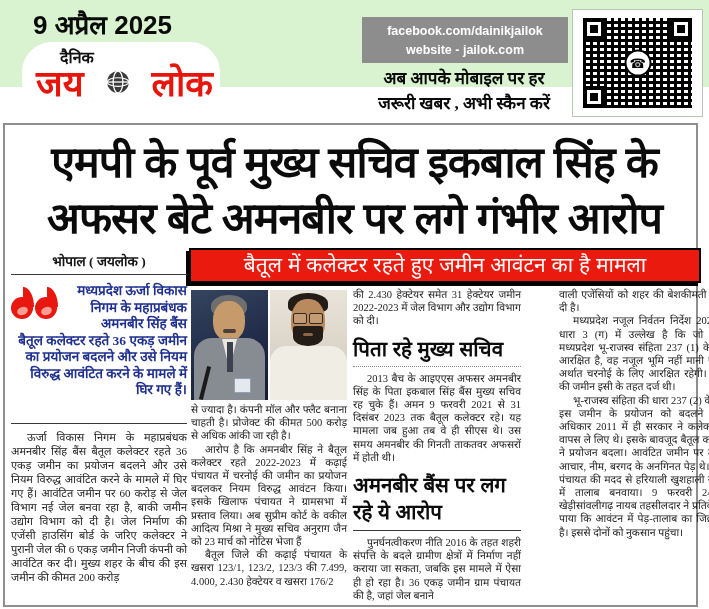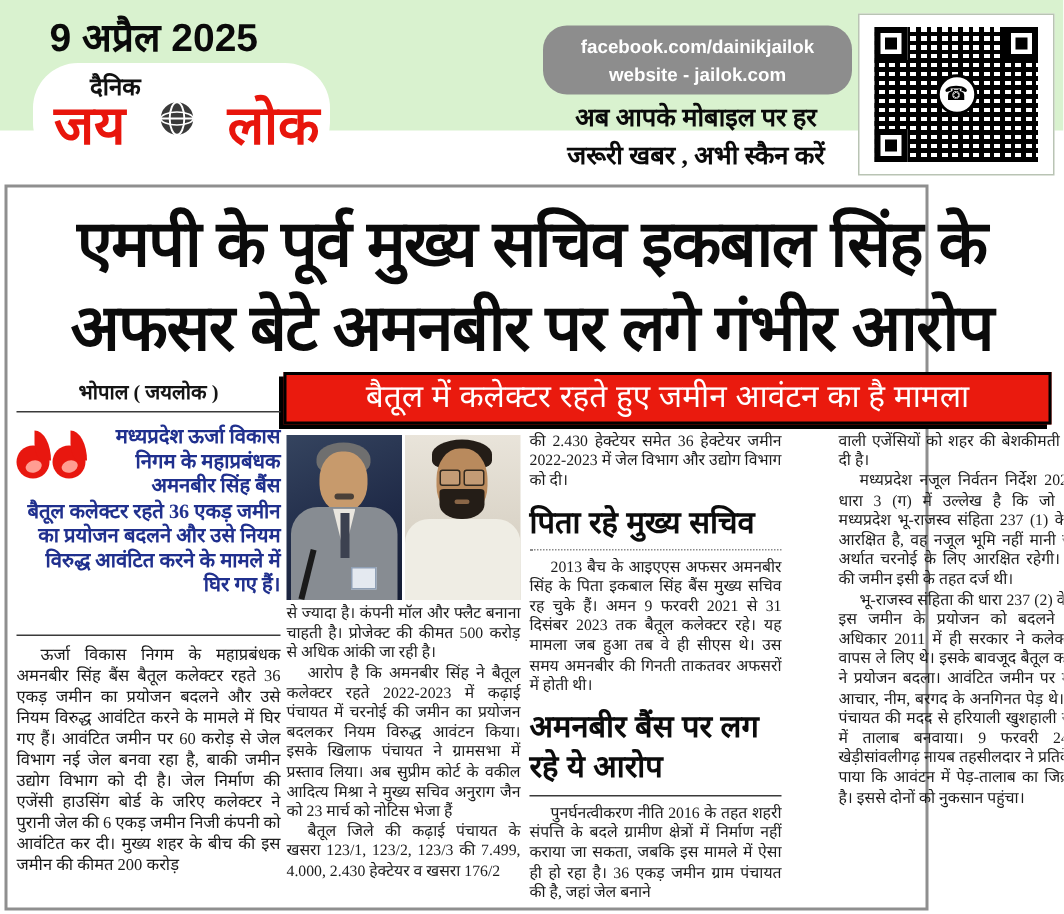--- a/index.html
+++ b/index.html
@@ -9,45 +9,45 @@
     font-family:"Liberation Serif", serif; color:#141414;
   }
   
   .masthead { position:absolute; left:0; top:0; width:709px; height:87px; background:#d9f2cf; }
   .date { position:absolute; left:33px; top:6px; font-family:"Liberation Sans",sans-serif;
           font-weight:800; font-size:26px; color:#0a0a0a; }
   .logo-box { position:absolute; left:22px; top:42px; width:198px; height:70px;
               background:#fff; border-radius:30px; padding:4px 0 0 14px; }
   .logo-tag { font-family:"Liberation Sans",sans-serif; font-weight:700; font-size:16px;
               color:#111; margin-left:24px; }
-  .logo-row { display:flex; gap:21px; margin-top:-2px; }
+  .logo-row { display:flex; align-items:center; gap:21px; margin-top:-2px; }
   .logo-word { font-family:"Liberation Sans",sans-serif; font-weight:900; font-size:36px;
                color:#e8150c; line-height:1; }
   .social-box { position:absolute; left:362px; top:17px; width:206px; height:46px;
                 background:#8d8d8d; color:#fff; text-align:center;
                 font-family:"Liberation Sans",sans-serif; font-weight:700; font-size:12.5px;
-                line-height:1.55; padding-top:5px;border-radius:16px; }
+                line-height:1.55; padding-top:5px; }
   .promo { position:absolute; left:346px; top:67px; width:236px; text-align:center;
            font-weight:800; font-size:17px; line-height:1.45; color:#0a0a0a; }
   
   .qr-box { position:absolute; left:572px; top:9px; width:131px; height:108px;
             background:#fff; border:1px solid #b9c4b4; padding:8px 10px; }
   .qr-inner { position:relative; width:100%; height:100%;
     background-image:
       repeating-linear-gradient(0deg,#000 0 3px,transparent 3px 6px),
       repeating-linear-gradient(90deg,#000 0 3px,transparent 3px 7px); }
   .qr-finder { position:absolute; width:22px; height:22px; border:4px solid #000; background:#fff; }
   .qr-finder::after { content:""; position:absolute; inset:3px; background:#000; }
   .qr-finder.tl { left:0; top:0; } .qr-finder.tr { right:0; top:0; } .qr-finder.bl { left:0; bottom:0; }
   .qr-wa { position:absolute; left:50%; top:50%; transform:translate(-50%,-50%);
            width:27px; height:27px; background:#fff; border:2px solid #000; border-radius:50%;
            display:flex; align-items:center; justify-content:center;
            font-family:"DejaVu Sans",sans-serif; font-size:13px; color:#000; }
   
-  .frame { position:absolute; left:3px; top:123px; width:616px; height:484px;
+  .frame { position:absolute; left:3px; top:123px; width:695px; height:484px;
            background:#fff; border:2px solid #8f8f8f; }
   .headline { position:absolute; left:0; width:699px; text-align:center;
               font-family:"Liberation Sans",sans-serif; font-weight:900; color:#0b0b0b;
               font-size:43px; letter-spacing:-1px; white-space:nowrap; }
   .hl1 { top:6px; } .hl2 { top:62px; }
   .kicker { position:absolute; left:184px; top:123px; width:512px; height:35px;
             background:#ea1a0e; border:2px solid #000; box-shadow:-3px 3px 0 #000;
             color:#fff; font-family:"Liberation Sans",sans-serif; font-weight:400;
             font-size:21px; text-align:center; line-height:30px; }
   
@@ -195,21 +195,21 @@
           <div class="pr-glasses"></div>
           <div class="pr-shirt"></div>
       </div>
     </div>
     <p>से ज्यादा है। कंपनी मॉल और फ्लैट बनाना चाहती है। प्रोजेक्ट की कीमत 500 करोड़ से अधिक आंकी जा रही है।</p>
     <p class="indent">आरोप है कि अमनबीर सिंह ने बैतूल कलेक्टर रहते 2022-2023 में कढ़ाई पंचायत में चरनोई की जमीन का प्रयोजन बदलकर नियम विरुद्ध आवंटन किया। इसके खिलाफ पंचायत ने ग्रामसभा में प्रस्ताव लिया। अब सुप्रीम कोर्ट के वकील आदित्य मिश्रा ने मुख्य सचिव अनुराग जैन को 23 मार्च को नोटिस भेजा हैं</p>
     <p class="indent">बैतूल जिले की कढ़ाई पंचायत के खसरा 123/1, 123/2, 123/3 की 7.499, 4.000, 2.430 हेक्टेयर व खसरा 176/2</p>
   </div>
 
   <div class="col col3">
-    <p>की 2.430 हेक्टेयर समेत 36 हेक्टेयर जमीन 2022-2023 में जेल विभाग और उद्योग विभाग को दी।</p>
+    <p>की 2.430 हेक्टेयर समेत 31 हेक्टेयर जमीन 2022-2023 में जेल विभाग और उद्योग विभाग को दी।</p>
     <div class="sec-head">पिता रहे मुख्य सचिव</div>
     <div class="rule-dot"></div>
     <p class="indent">2013 बैच के आइएएस अफसर अमनबीर सिंह के पिता इकबाल सिंह बैंस मुख्य सचिव रह चुके हैं। अमन 9 फरवरी 2021 से 31 दिसंबर 2023 तक बैतूल कलेक्टर रहे। यह मामला जब हुआ तब वे ही सीएस थे। उस समय अमनबीर की गिनती ताकतवर अफसरों में होती थी।</p>
     <div class="sec-head">अमनबीर बैंस पर लग रहे ये आरोप</div>
     <div class="rule-sol"></div>
     <p class="indent">पुनर्घनत्वीकरण नीति 2016 के तहत शहरी संपत्ति के बदले ग्रामीण क्षेत्रों में निर्माण नहीं कराया जा सकता, जबकि इस मामले में ऐसा ही हो रहा है। 36 एकड़ जमीन ग्राम पंचायत की है, जहां जेल बनाने</p>
   </div>
 
   <div class="col col4">
     <p>वाली एजेंसियों को शहर की बेशकीमती जमीन दी है।</p>

